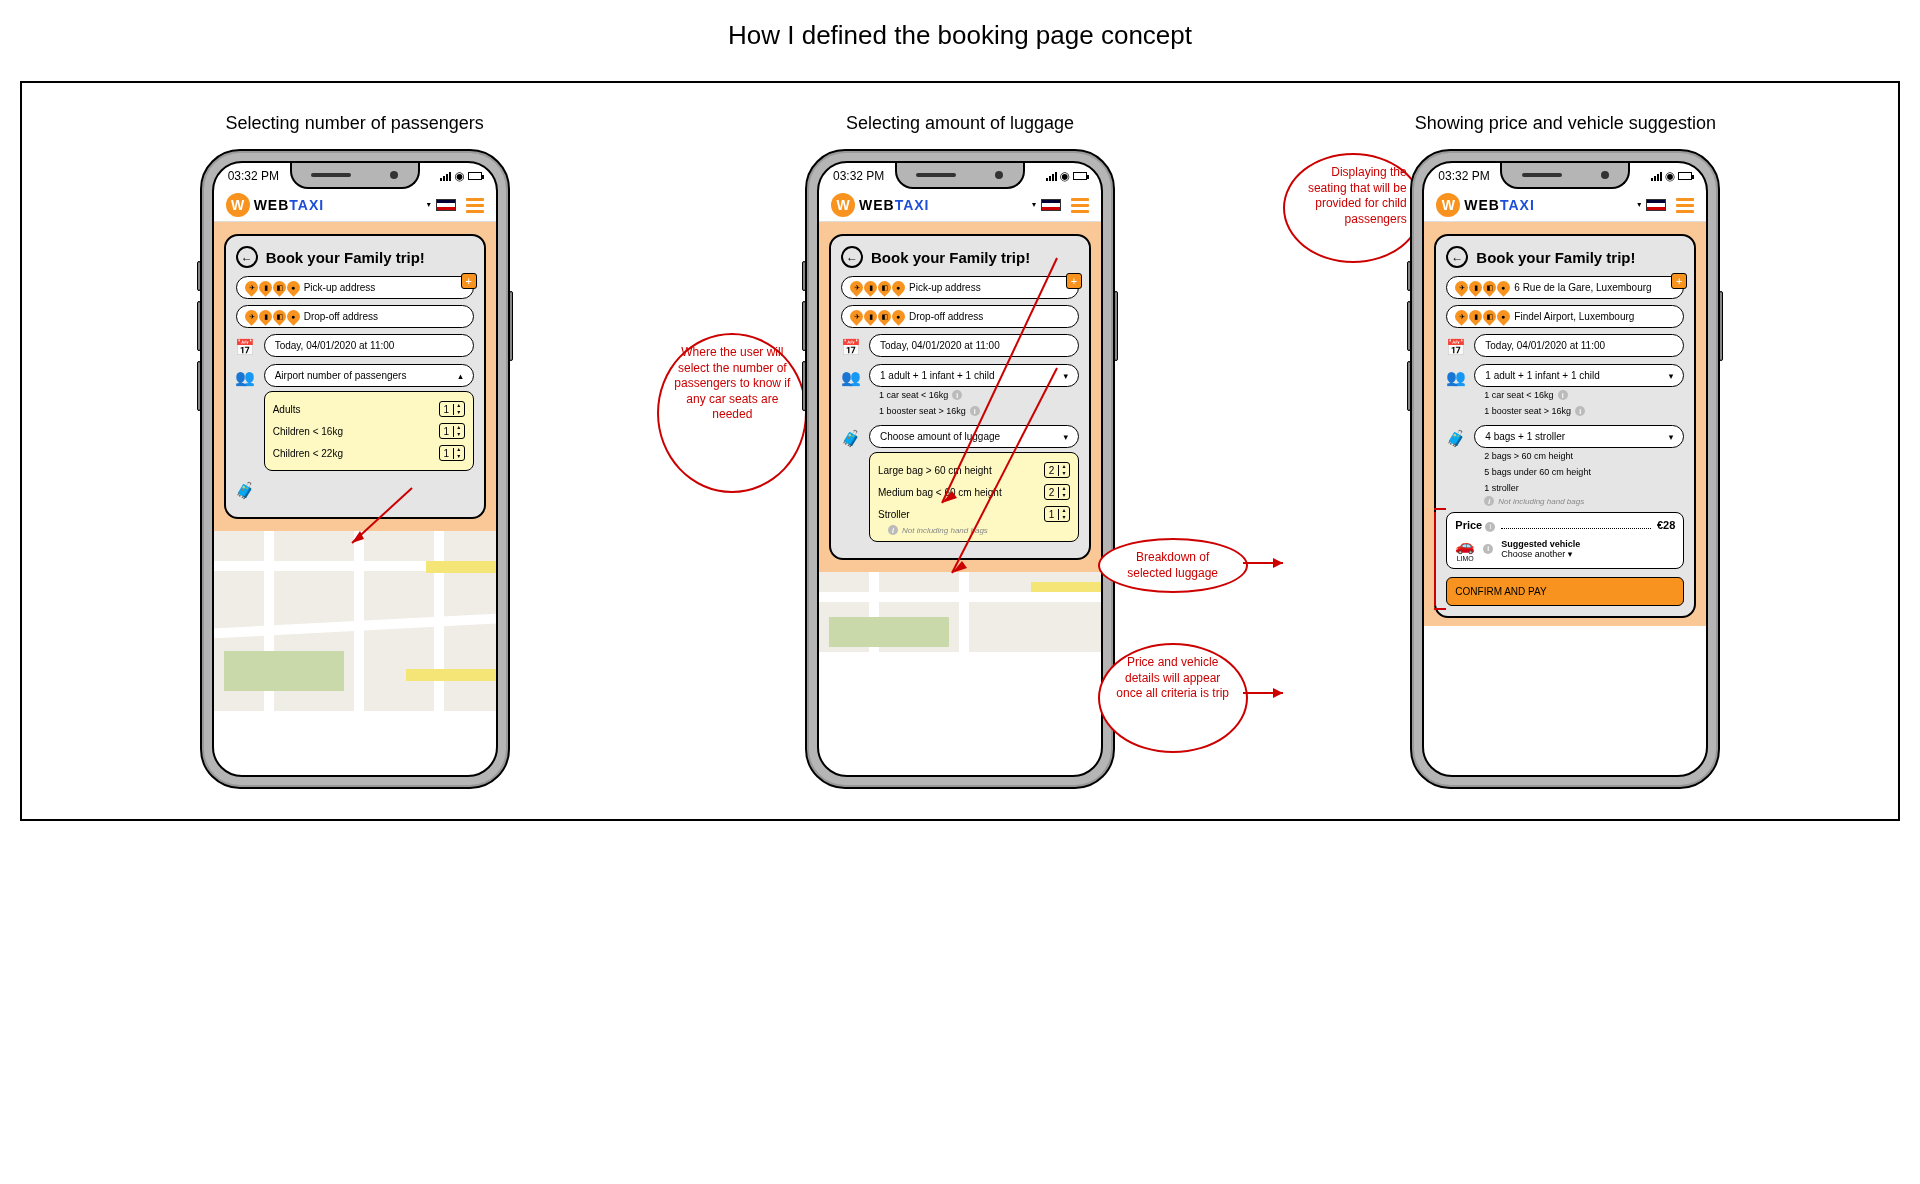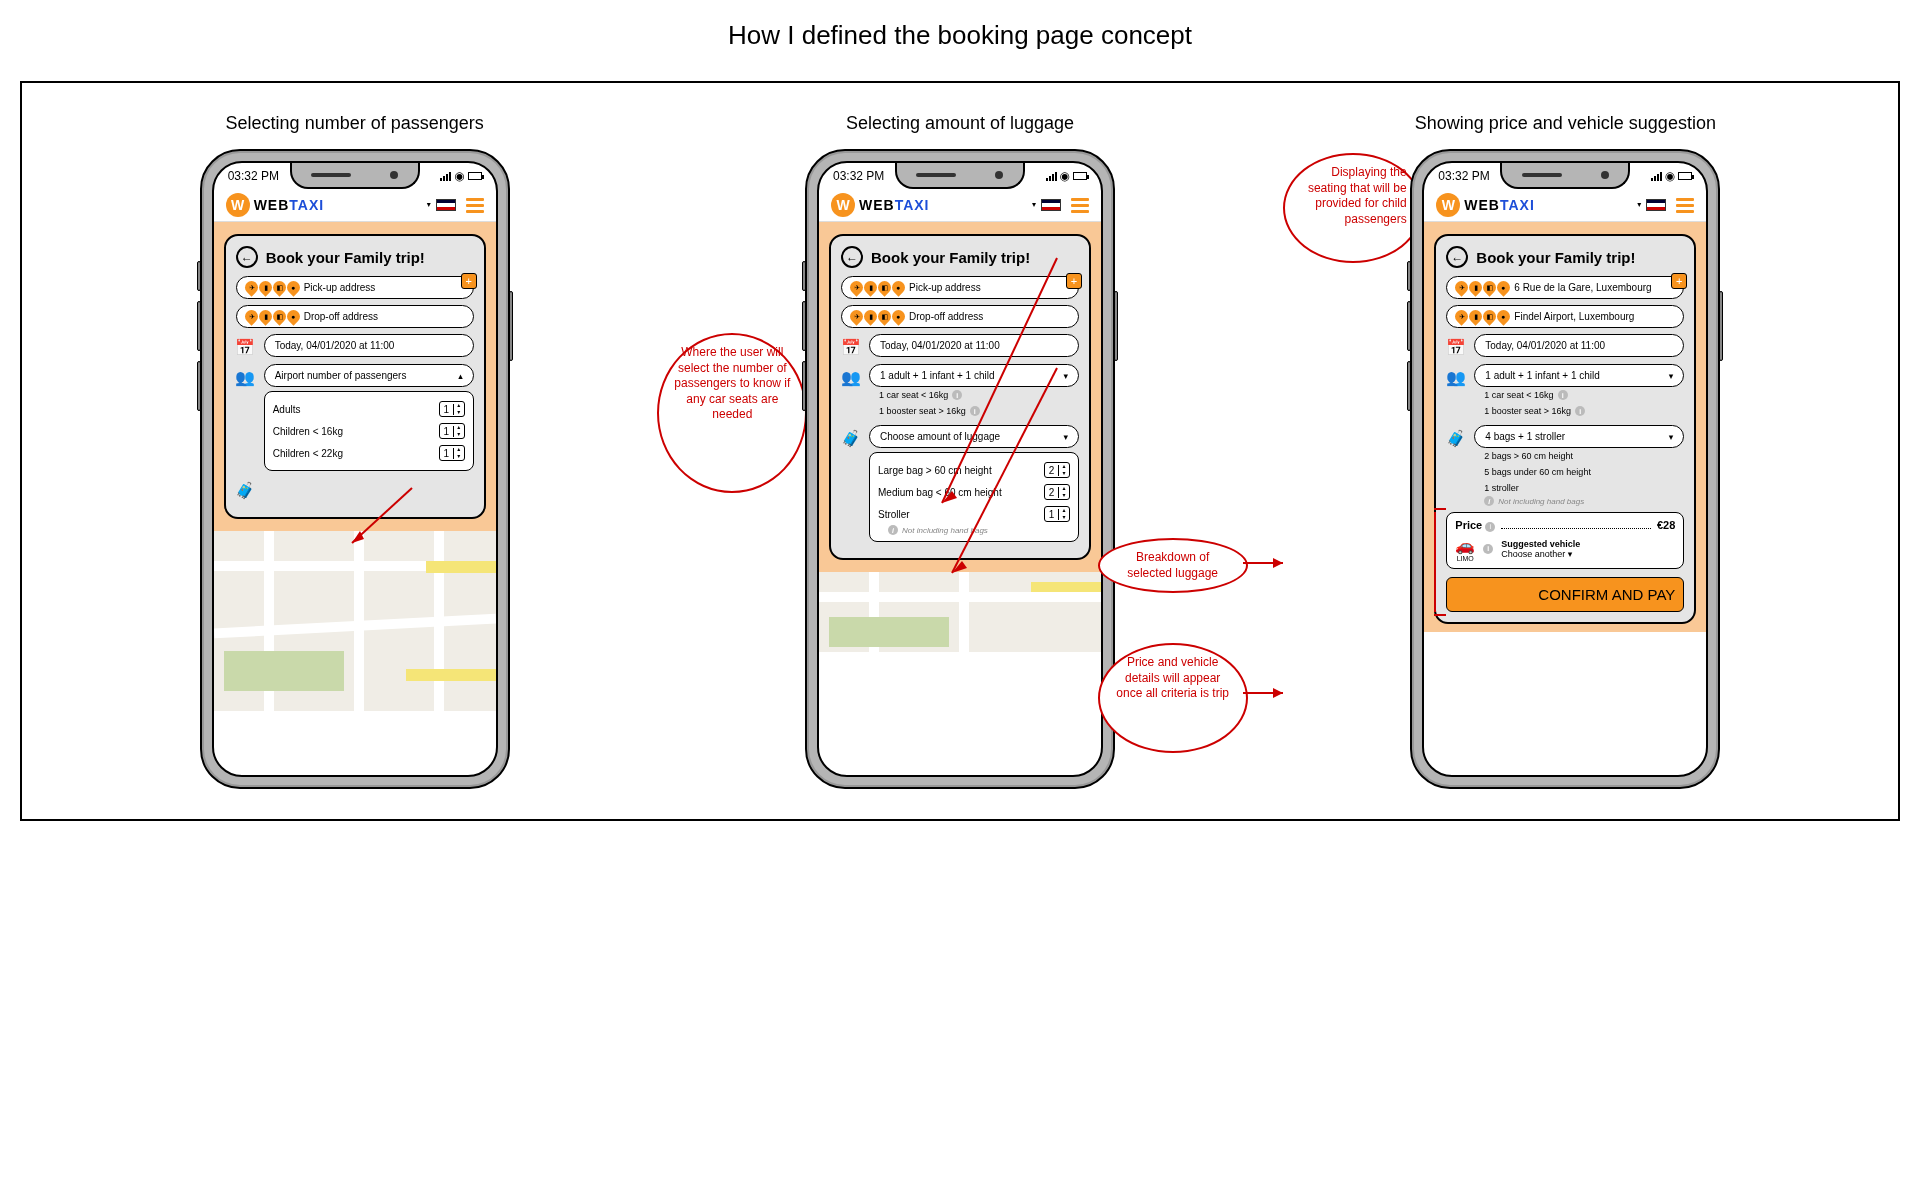--- a/index.html
+++ b/index.html
@@ -52,37 +52,37 @@
 .plus-badge { position:absolute; right:-4px; top:-4px; width:16px; height:16px; background:#f7931e; border:1px solid #000; border-radius:3px; color:#fff; font-size:11px; display:flex; align-items:center; justify-content:center;}
 
 .form-row { display:flex; align-items:flex-start; gap:8px; margin-bottom:6px;}
 .row-icon { width:20px; height:20px; color:#f7931e; font-size:16px; margin-top:4px; text-align:center;}
 .row-content { flex:1;}
 .pill { background:#fff; border:1.5px solid #000; border-radius:14px; padding:5px 10px; font-size:10px; display:flex; justify-content:space-between; align-items:center;}
 .sub-text { font-size:9px; padding:3px 4px 3px 10px; display:flex; align-items:center; gap:4px;}
 .info-dot { width:10px; height:10px; border-radius:50%; background:#bbb; color:#fff; font-size:7px; display:inline-flex; align-items:center; justify-content:center; font-weight:bold;}
 .note-text { font-size:8px; color:#888; font-style:italic; padding-left:10px; display:flex; align-items:center; gap:4px;}
 
-.dropdown-panel { background:#ffffff; border:1.5px solid #000; border-radius:8px; margin-top:4px; padding:6px 8px;}
+.dropdown-panel { background:#fef9c3; border:1.5px solid #000; border-radius:8px; margin-top:4px; padding:6px 8px;}
 .dd-row { display:flex; justify-content:space-between; align-items:center; font-size:10px; padding:3px 0;}
 .stepper { display:flex; align-items:center; border:1px solid #000; border-radius:3px; height:16px;}
 .stepper-val { width:14px; text-align:center; font-size:10px; border-right:1px solid #000;}
 .stepper-btns { display:flex; flex-direction:column; width:10px;}
 .stepper-btns i { height:7px; font-size:6px; text-align:center; line-height:7px; font-style:normal;}
 
 .map-bg { height: 180px; background: #f0ede6; position:relative; overflow:hidden;}
 .map-road { position:absolute; background:#fff;}
 .map-green { position:absolute; background:#c9d9aa;}
 
 .price-box { background:#fff; border:1.5px solid #000; border-radius:8px; padding:6px 8px; margin-top:6px;}
 .price-row { display:flex; justify-content:space-between; font-size:11px; font-weight:bold;}
 .dots { flex:1; border-bottom:1px dotted #000; margin:0 6px 3px;}
 .vehicle-row { display:flex; gap:8px; align-items:center; font-size:9px; margin-top:4px;}
 .car-icon { font-size:16px;}
-.confirm-btn { background:#f7931e; border:1.5px solid #000; border-radius:6px; padding:8px; text-align:right; font-size:15px; font-weight:normal; margin-top:8px; font-family:Arial;}
+.confirm-btn { background:#f7931e; border:1.5px solid #000; border-radius:6px; padding:8px; text-align:left; font-size:10px; font-weight:normal; margin-top:8px; font-family:Arial;}
 
 .annotation { position:absolute; border:2px solid #c00; border-radius:50%; padding:10px 14px; color:#c00; font-size:12px; line-height:1.3; background:#fff; text-align:center;}
 .arrow-svg { position:absolute; pointer-events:none;}
 
 .caret { font-size:9px;}
 </style>
 </head>
 <body>
 
 <h1 class="page-title">How I defined the booking page concept</h1>

